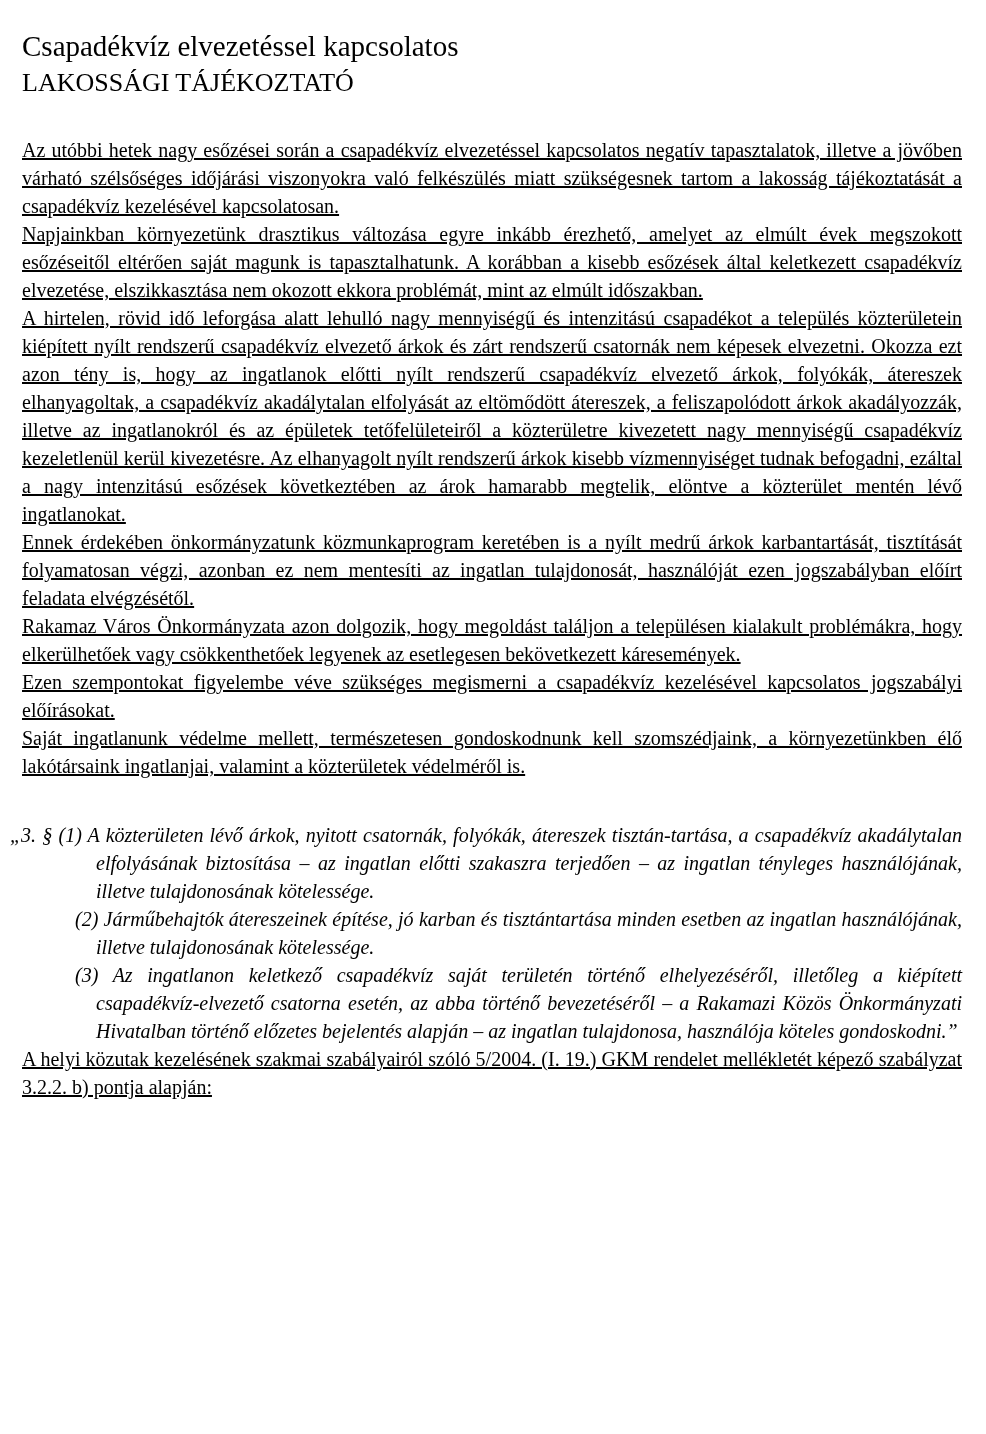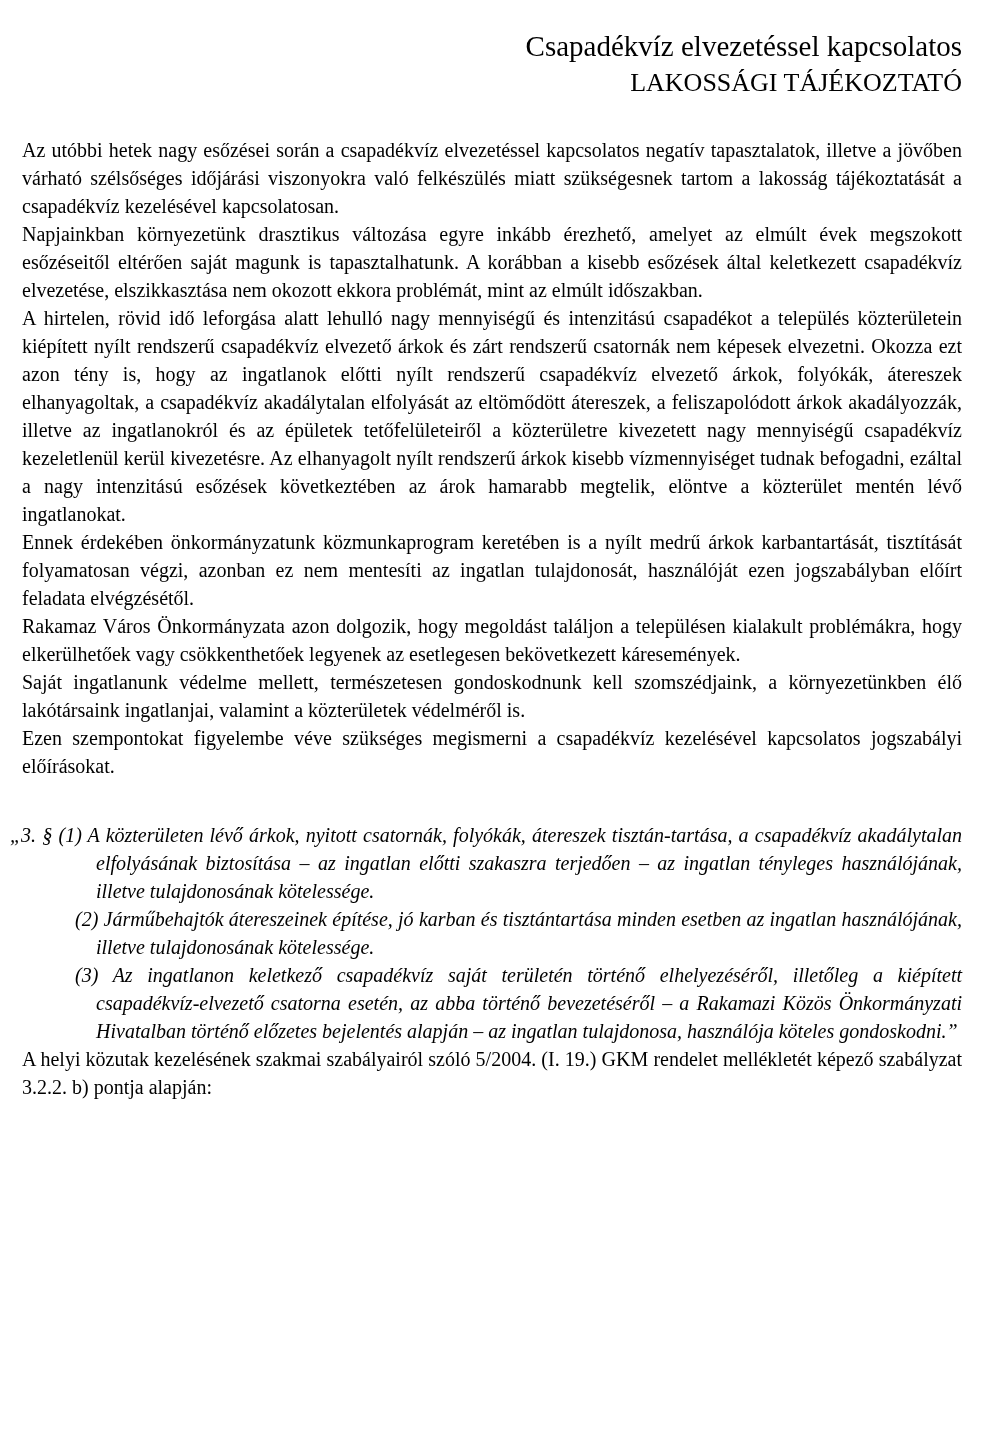--- a/index.html
+++ b/index.html
@@ -12,36 +12,37 @@
     min-height: 1434px;
     box-sizing: border-box;
     padding: 26px 24px 30px 22px;
     background: #ffffff;
     color: #000000;
     font-family: "Liberation Serif", "DejaVu Serif", serif;
     font-size: 20px;
     line-height: 28px;
   }
   .title-block {
-    text-align: right;
+    text-align: left;
     margin: 2px 0 34px 0;
   }
   .title-line1 {
     font-size: 29px;
     line-height: 36px;
     font-weight: normal;
   }
   .title-line2 {
     font-size: 26px;
     line-height: 38px;
     font-weight: normal;
   }
   .para {
     text-align: justify;
     margin: 0;
+    text-decoration: underline;
   }
   .gap {
   }
   .quote-block {
     font-style: italic;
     margin-top: 41px;
   }
   .quote-item {
     text-align: justify;
   }
@@ -68,23 +69,23 @@
   <p class="para">Az utóbbi hetek nagy esőzései során a csapadékvíz elvezetéssel kapcsolatos negatív tapasztalatok, illetve a jövőben várható szélsőséges időjárási viszonyokra való felkészülés miatt szükségesnek tartom a lakosság tájékoztatását a csapadékvíz kezelésével kapcsolatosan.</p>
 
   <p class="para gap">Napjainkban környezetünk drasztikus változása egyre inkább érezhető, amelyet az elmúlt évek megszokott esőzéseitől eltérően saját magunk is tapasztalhatunk. A korábban a kisebb esőzések által keletkezett csapadékvíz elvezetése, elszikkasztása nem okozott ekkora problémát, mint az elmúlt időszakban.</p>
 
   <p class="para gap">A hirtelen, rövid idő leforgása alatt lehulló nagy mennyiségű és intenzitású csapadékot a település közterületein kiépített nyílt rendszerű csapadékvíz elvezető árkok és zárt rendszerű csatornák nem képesek elvezetni. Okozza ezt azon tény is, hogy az ingatlanok előtti nyílt rendszerű csapadékvíz elvezető árkok, folyókák, átereszek elhanyagoltak, a csapadékvíz akadálytalan elfolyását az eltömődött átereszek, a feliszapolódott árkok akadályozzák, illetve az ingatlanokról és az épületek tetőfelületeiről a közterületre kivezetett nagy mennyiségű csapadékvíz kezeletlenül kerül kivezetésre. Az elhanyagolt nyílt rendszerű árkok kisebb vízmennyiséget tudnak befogadni, ezáltal a nagy intenzitású esőzések következtében az árok hamarabb megtelik, elöntve a közterület mentén lévő ingatlanokat.</p>
 
   <p class="para">Ennek érdekében önkormányzatunk közmunkaprogram keretében is a nyílt medrű árkok karbantartását, tisztítását folyamatosan végzi, azonban ez nem mentesíti az ingatlan tulajdonosát, használóját ezen jogszabályban előírt feladata elvégzésétől.</p>
 
   <p class="para">Rakamaz Város Önkormányzata azon dolgozik, hogy megoldást találjon a településen kialakult problémákra, hogy elkerülhetőek vagy csökkenthetőek legyenek az esetlegesen bekövetkezett káresemények.</p>
 
+  <p class="para">Ezen szempontokat figyelembe véve szükséges megismerni a csapadékvíz kezelésével kapcsolatos jogszabályi előírásokat.</p>
+
   <p class="para">Saját ingatlanunk védelme mellett, természetesen gondoskodnunk kell szomszédjaink, a környezetünkben élő lakótársaink ingatlanjai, valamint a közterületek védelméről is.</p>
-
-  <p class="para">Ezen szempontokat figyelembe véve szükséges megismerni a csapadékvíz kezelésével kapcsolatos jogszabályi előírásokat.</p>
 
 
   <div class="quote-block">
     <div class="quote-item q1">„3. § (1) A közterületen lévő árkok, nyitott csatornák, folyókák, átereszek tisztán-tartása, a csapadékvíz akadálytalan elfolyásának biztosítása – az ingatlan előtti szakaszra terjedően – az ingatlan tényleges használójának, illetve tulajdonosának kötelessége.</div>
     <div class="quote-item q23">(2) Járműbehajtók átereszeinek építése, jó karban és tisztántartása minden esetben az ingatlan használójának, illetve tulajdonosának kötelessége.</div>
     <div class="quote-item q23">(3) Az ingatlanon keletkező csapadékvíz saját területén történő elhelyezéséről, illetőleg a kiépített csapadékvíz-elvezető csatorna esetén, az abba történő bevezetéséről – a Rakamazi Közös Önkormányzati Hivatalban történő előzetes bejelentés alapján – az ingatlan tulajdonosa, használója köteles gondoskodni.”</div>
   </div>
 
   <p class="para gap">A helyi közutak kezelésének szakmai szabályairól szóló 5/2004. (I. 19.) GKM rendelet mellékletét képező szabályzat 3.2.2. b) pontja alapján:</p>
 

